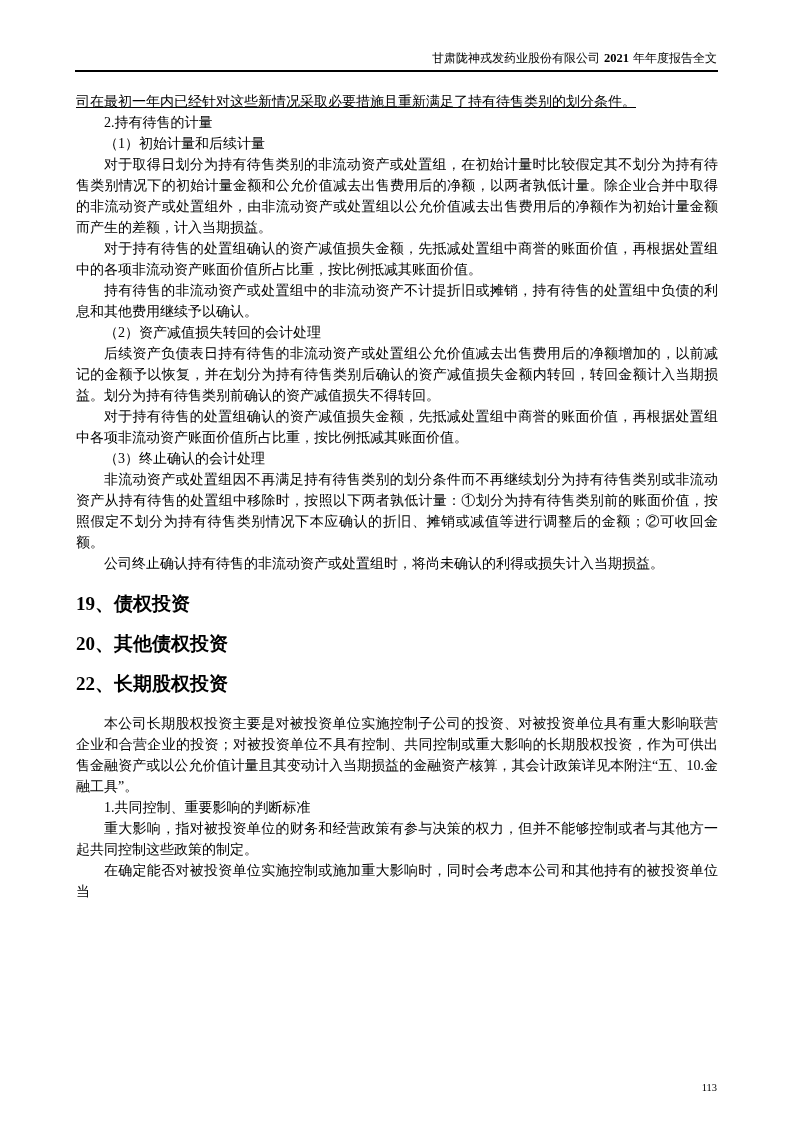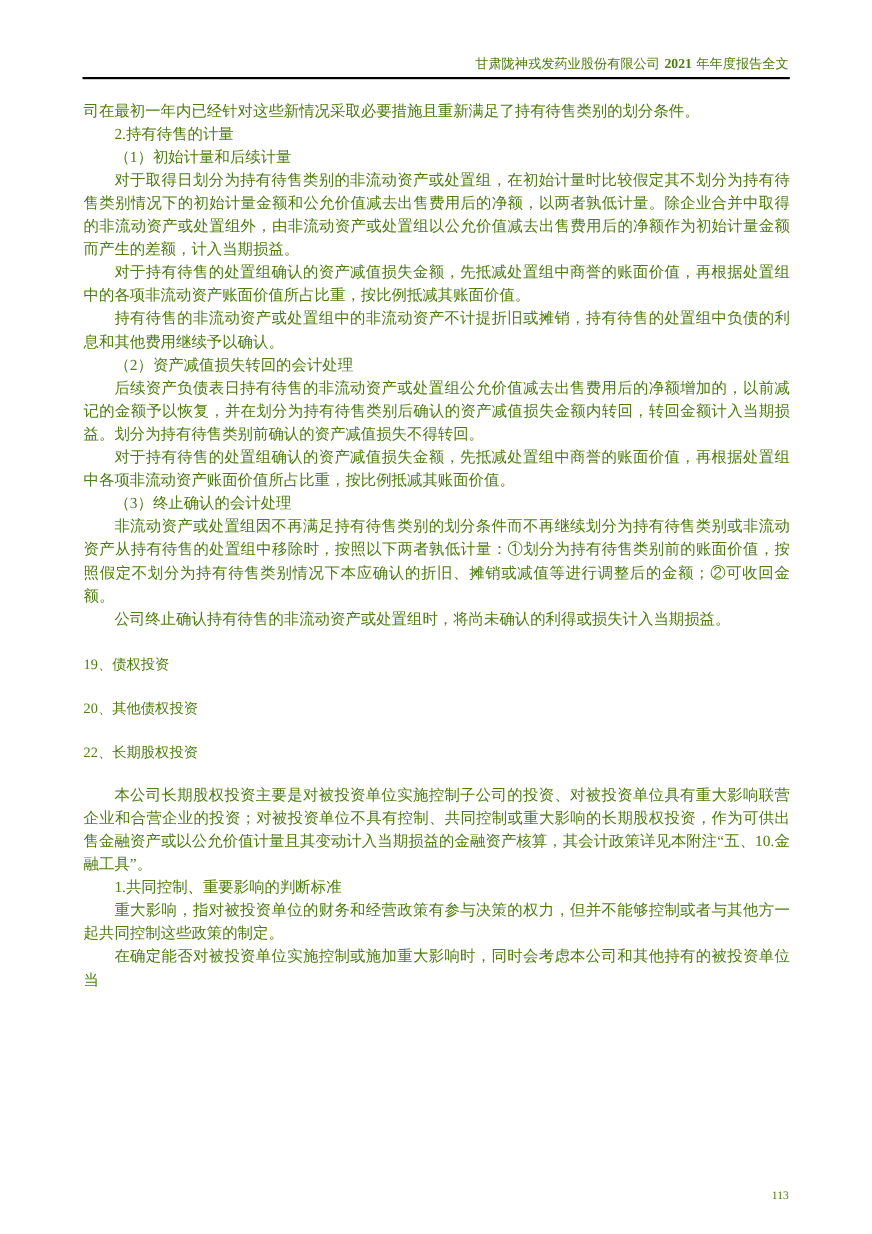--- a/index.html
+++ b/index.html
@@ -4,21 +4,21 @@
 <style>
   * { box-sizing: border-box; }
   html, body { margin: 0; padding: 0; background: #e8e8e8; }
   .page {
     position: relative;
     width: 793px;
     height: 1122px;
     margin: 0 auto;
     background: #ffffff;
     font-family: "Liberation Serif", "DejaVu Serif", serif;
-    color: #4d7c0f;
+    color: #000000;
     overflow: hidden;
   }
   .running-header {
     position: absolute;
     top: 50px;
     left: 76px;
     right: 76px;
     text-align: right;
     font-size: 12px;
     line-height: 17px;
@@ -39,25 +39,25 @@
   .body-text {
     position: absolute;
     top: 91px;
     left: 76px;
     width: 642px;
     font-size: 14px;
     line-height: 21px;
     text-align: justify;
   }
   .body-text p { margin: 0; padding: 0; }
-  p.flush  { text-indent: 0; }
+  p.flush  { text-indent: 0; text-decoration: underline; }
   p.indent { text-indent: 2em; }
   p.heading {
-    font-weight: 400;
-    font-size: 13px;
+    font-weight: 700;
+    font-size: 19px;
     line-height: 21px;
     text-indent: 0;
     margin: 19px 0;
   }
   .page-number {
     position: absolute;
     top: 1041px;
     right: 76px;
     font-size: 10.5px;
     line-height: 13px;

